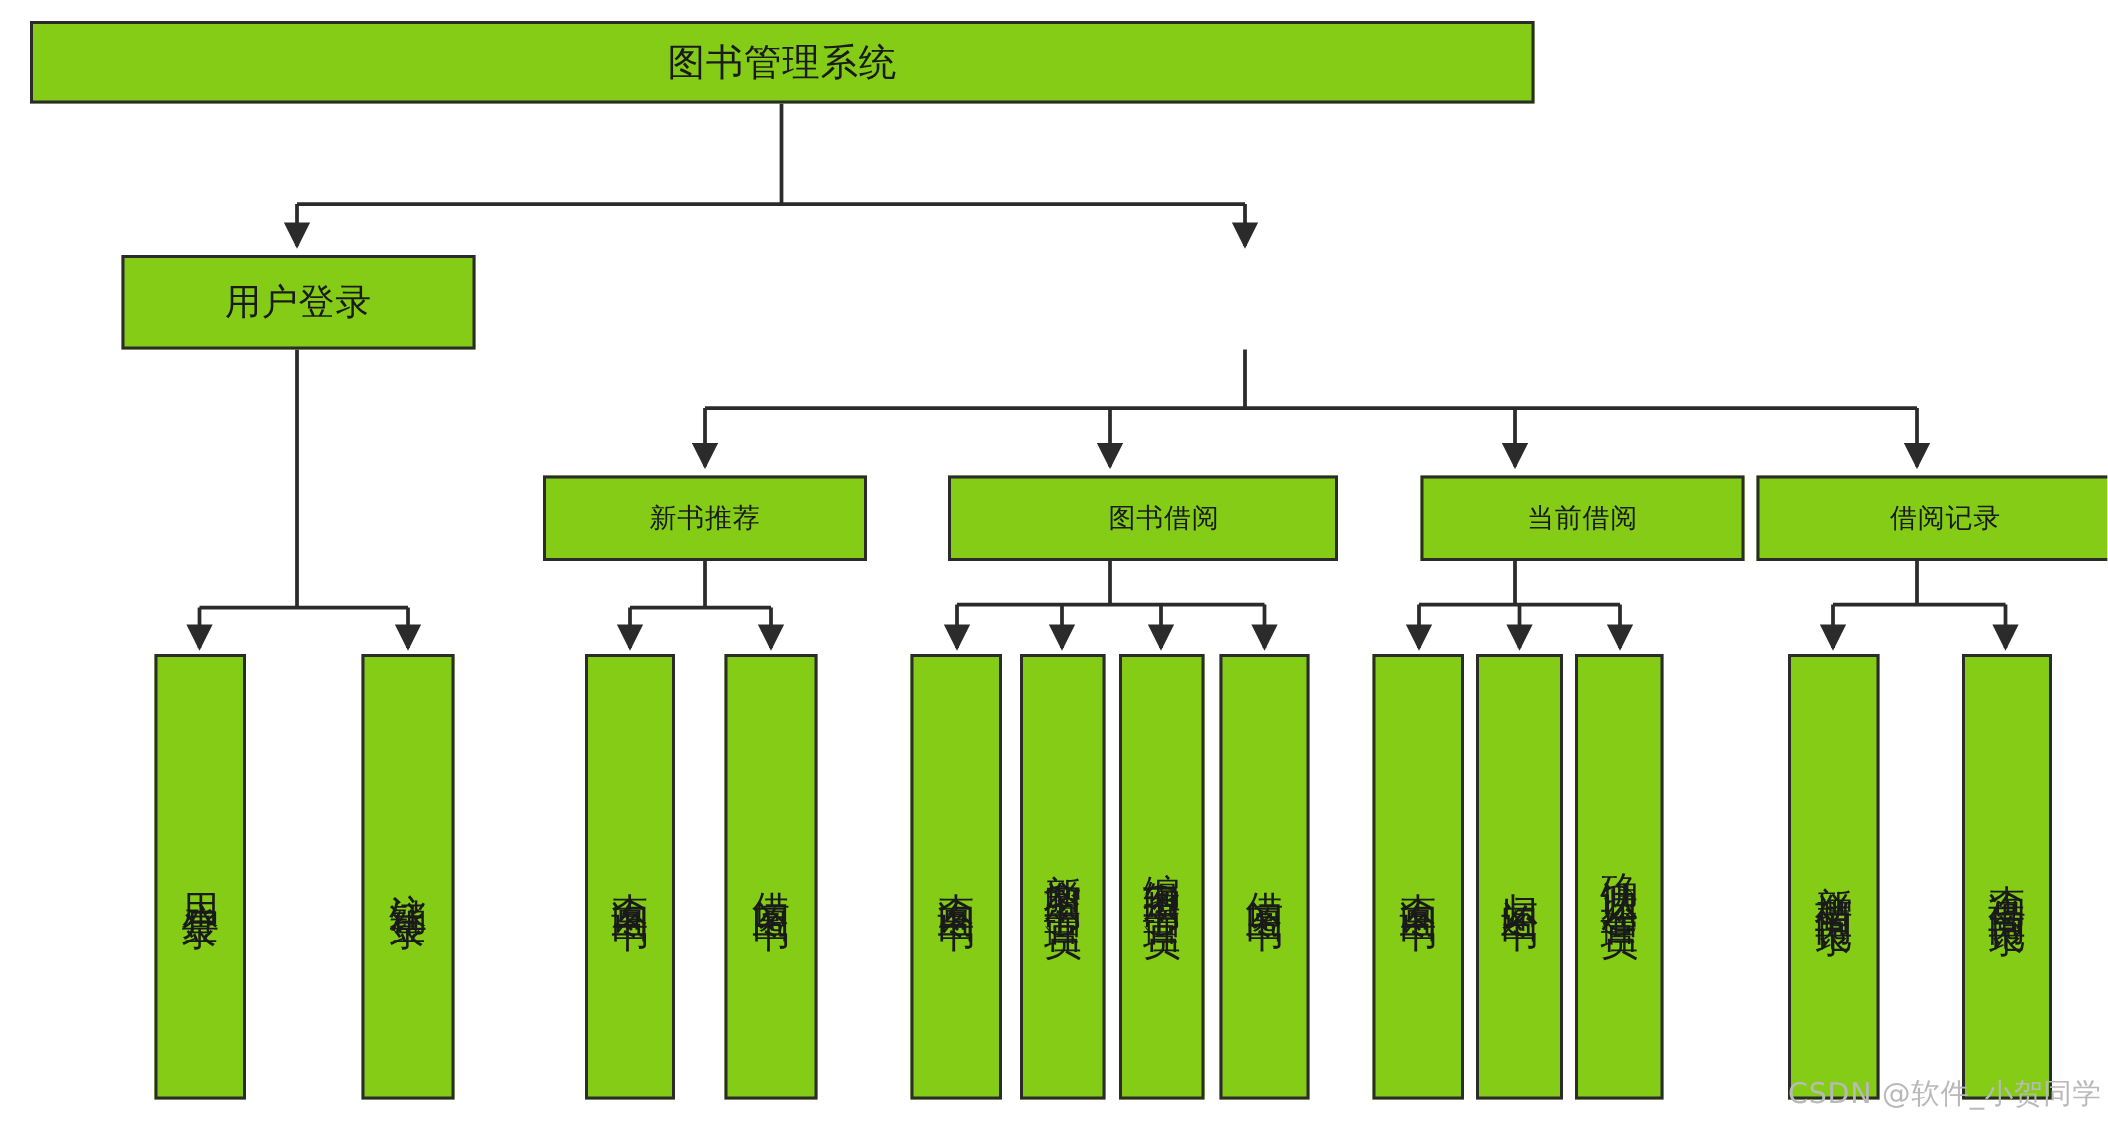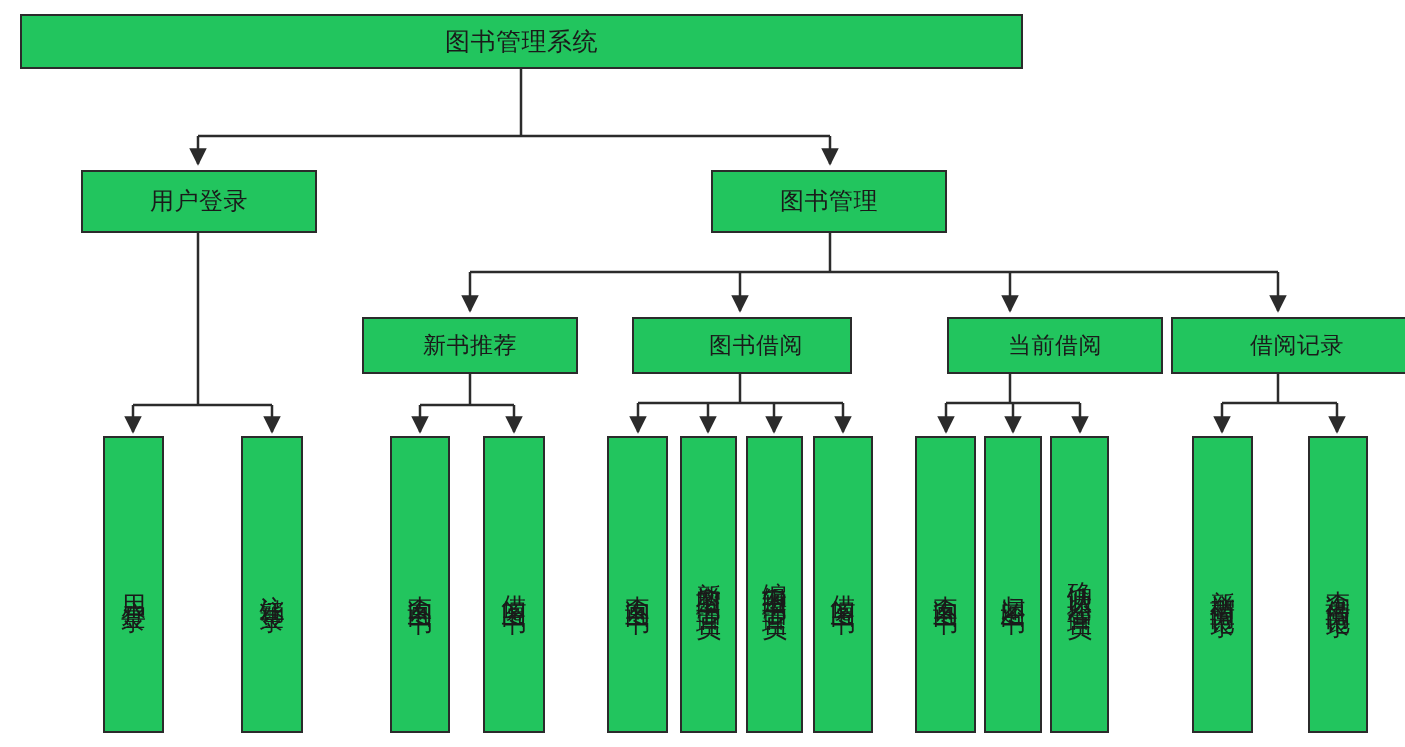--- a/index.html
+++ b/index.html
@@ -20,42 +20,42 @@
     position: absolute;
     left: 0;
     top: 0;
     width: 1405px;
     height: 747px;
     pointer-events: none;
   }
   .node {
     position: absolute;
     box-sizing: border-box;
-    background: #22c55e;
+    background: #84cc16;
     border: 2.5px solid #2b2b2b;
     display: flex;
     align-items: center;
     justify-content: center;
     color: #1a1a1a;
     z-index: 2;
   }
   .node .label {
     display: block;
     text-align: center;
     line-height: 1.18;
     white-space: nowrap;
   }
   
   .node.horiz .label {
     font-size: 25px;
     letter-spacing: 0.5px;
   }
   .node.root .label { font-size: 25px; }
   .node.mid .label  { font-size: 24px; }
-  .node.sub .label  { font-size: 23px; }
+  .node.sub .label  { font-size: 18px; }
   
   .node.leaf {
     align-items: center;
     justify-content: center;
   }
   .node.leaf .label {
     writing-mode: vertical-rl;
     text-orientation: upright;
     font-size: 25px;
     line-height: 1.0;
@@ -127,29 +127,26 @@
   </svg>
 
   <div class="node horiz root" style="left:20px; top:14px; width:1003px; height:55px;">
     <span class="label">图书管理系统</span>
   </div>
 
   <div class="node horiz mid" style="left:81px; top:170px; width:236px; height:63px;">
     <span class="label">用户登录</span>
   </div>
 
-  <div class="node horiz mid" style="left:711px; top:170px; width:236px; height:63px;">
-    <span class="label">图书管理</span>
-  </div>
 
   <div class="node horiz sub" style="left:362px; top:317px; width:216px; height:57px;">
     <span class="label">新书推荐</span>
   </div>
 
-  <div class="node horiz sub" style="left:632px; top:317px; width:220px; height:57px;padding-left:28px;">
+  <div class="node horiz sub" style="left:632px; top:317px; width:260px; height:57px;padding-left:28px;">
     <span class="label">图书借阅</span>
   </div>
 
   <div class="node horiz sub" style="left:902px; top:317px; width:216px; height:57px;margin-left:45px;">
     <span class="label">当前借阅</span>
   </div>
 
   <div class="node horiz sub" style="left:1171px; top:317px; width:252px; height:57px;">
     <span class="label">借阅记录</span>
   </div>
@@ -199,14 +196,15 @@
   </div>
 
   <div class="node leaf" style="left:1192px; top:436px; width:61px; height:297px;">
     <span class="label">新增借阅记录</span>
   </div>
 
   <div class="node leaf" style="left:1308px; top:436px; width:60px; height:297px;">
     <span class="label">查询借阅记录</span>
   </div>
 
+  <div class="watermark" style="left:1192px; top:716px;">CSDN @软件_小贺同学</div>
 
 </div>
 
 </body></html>

